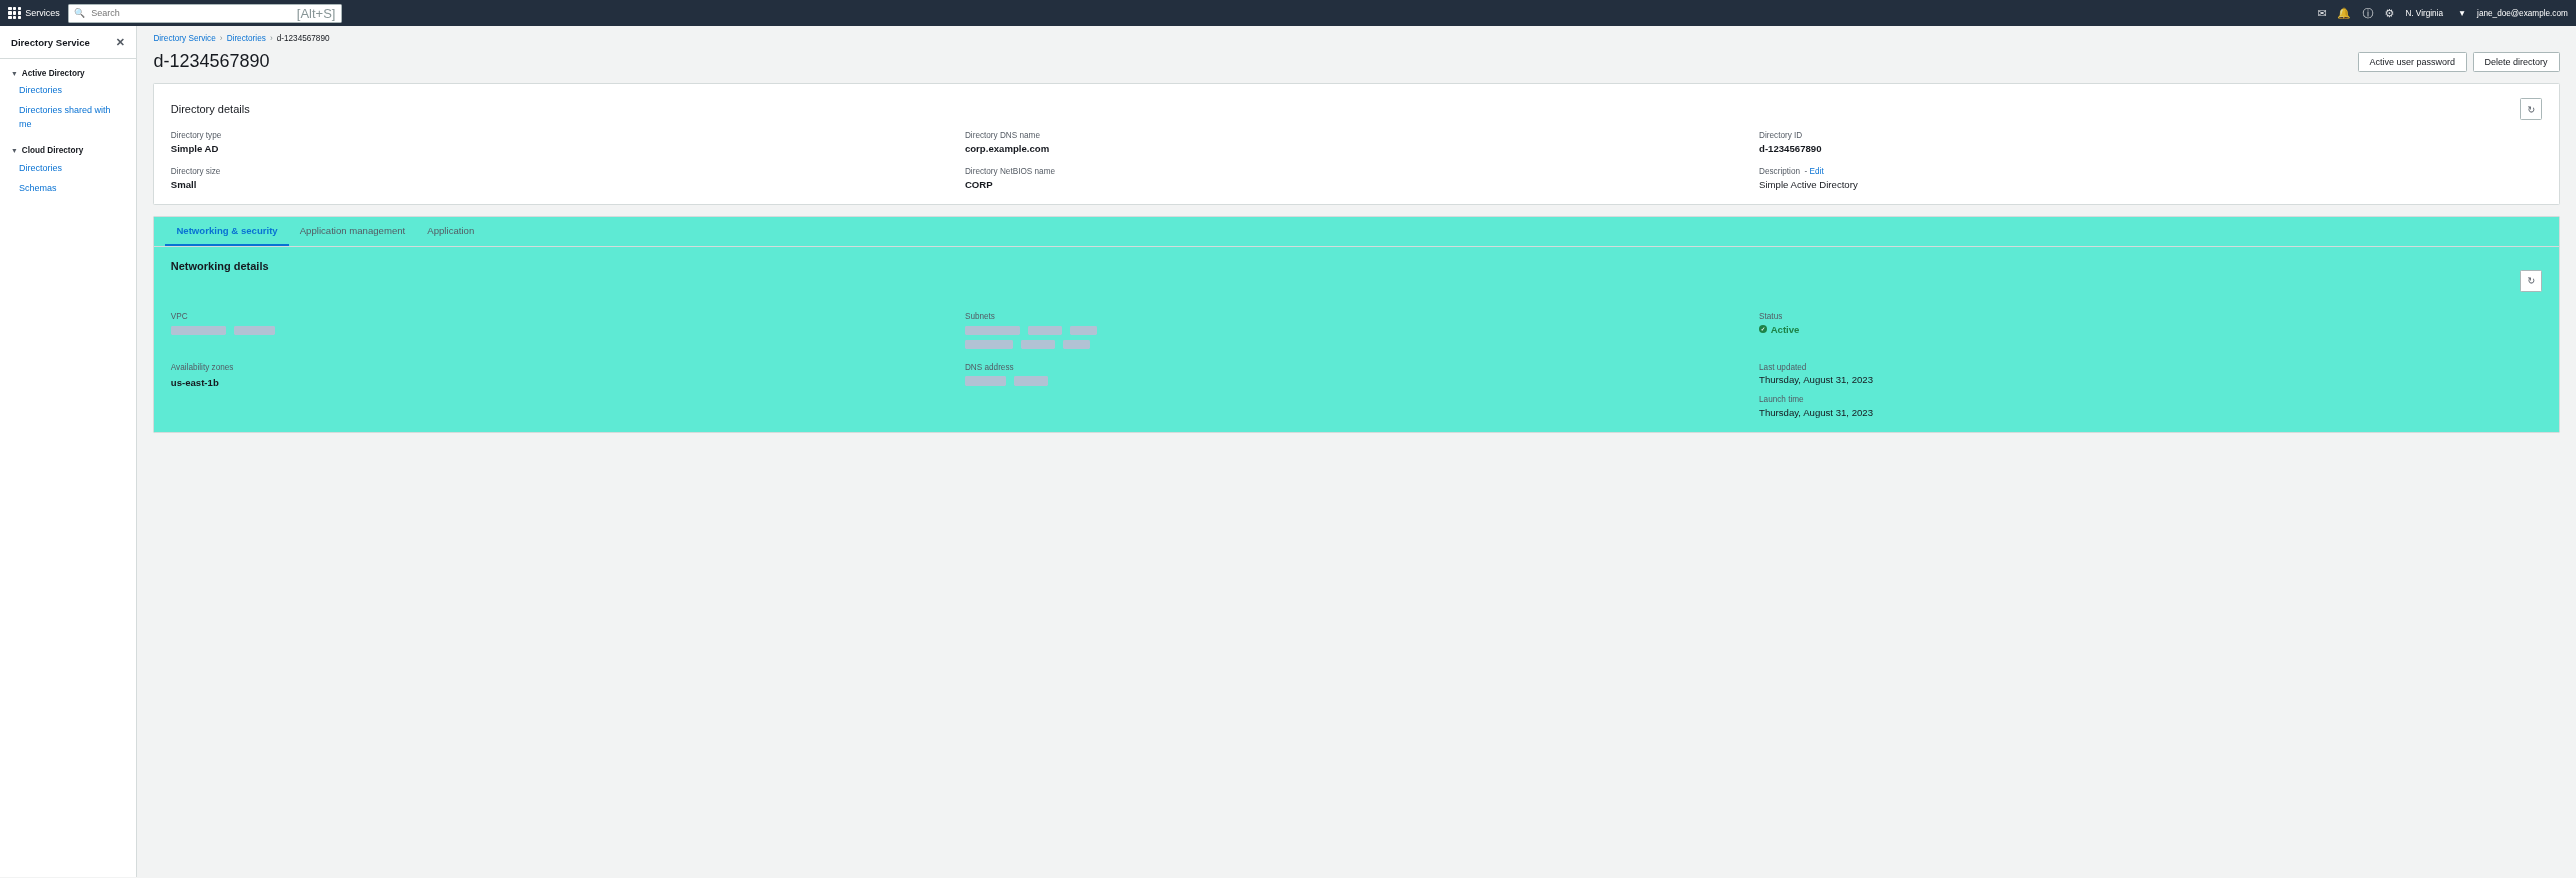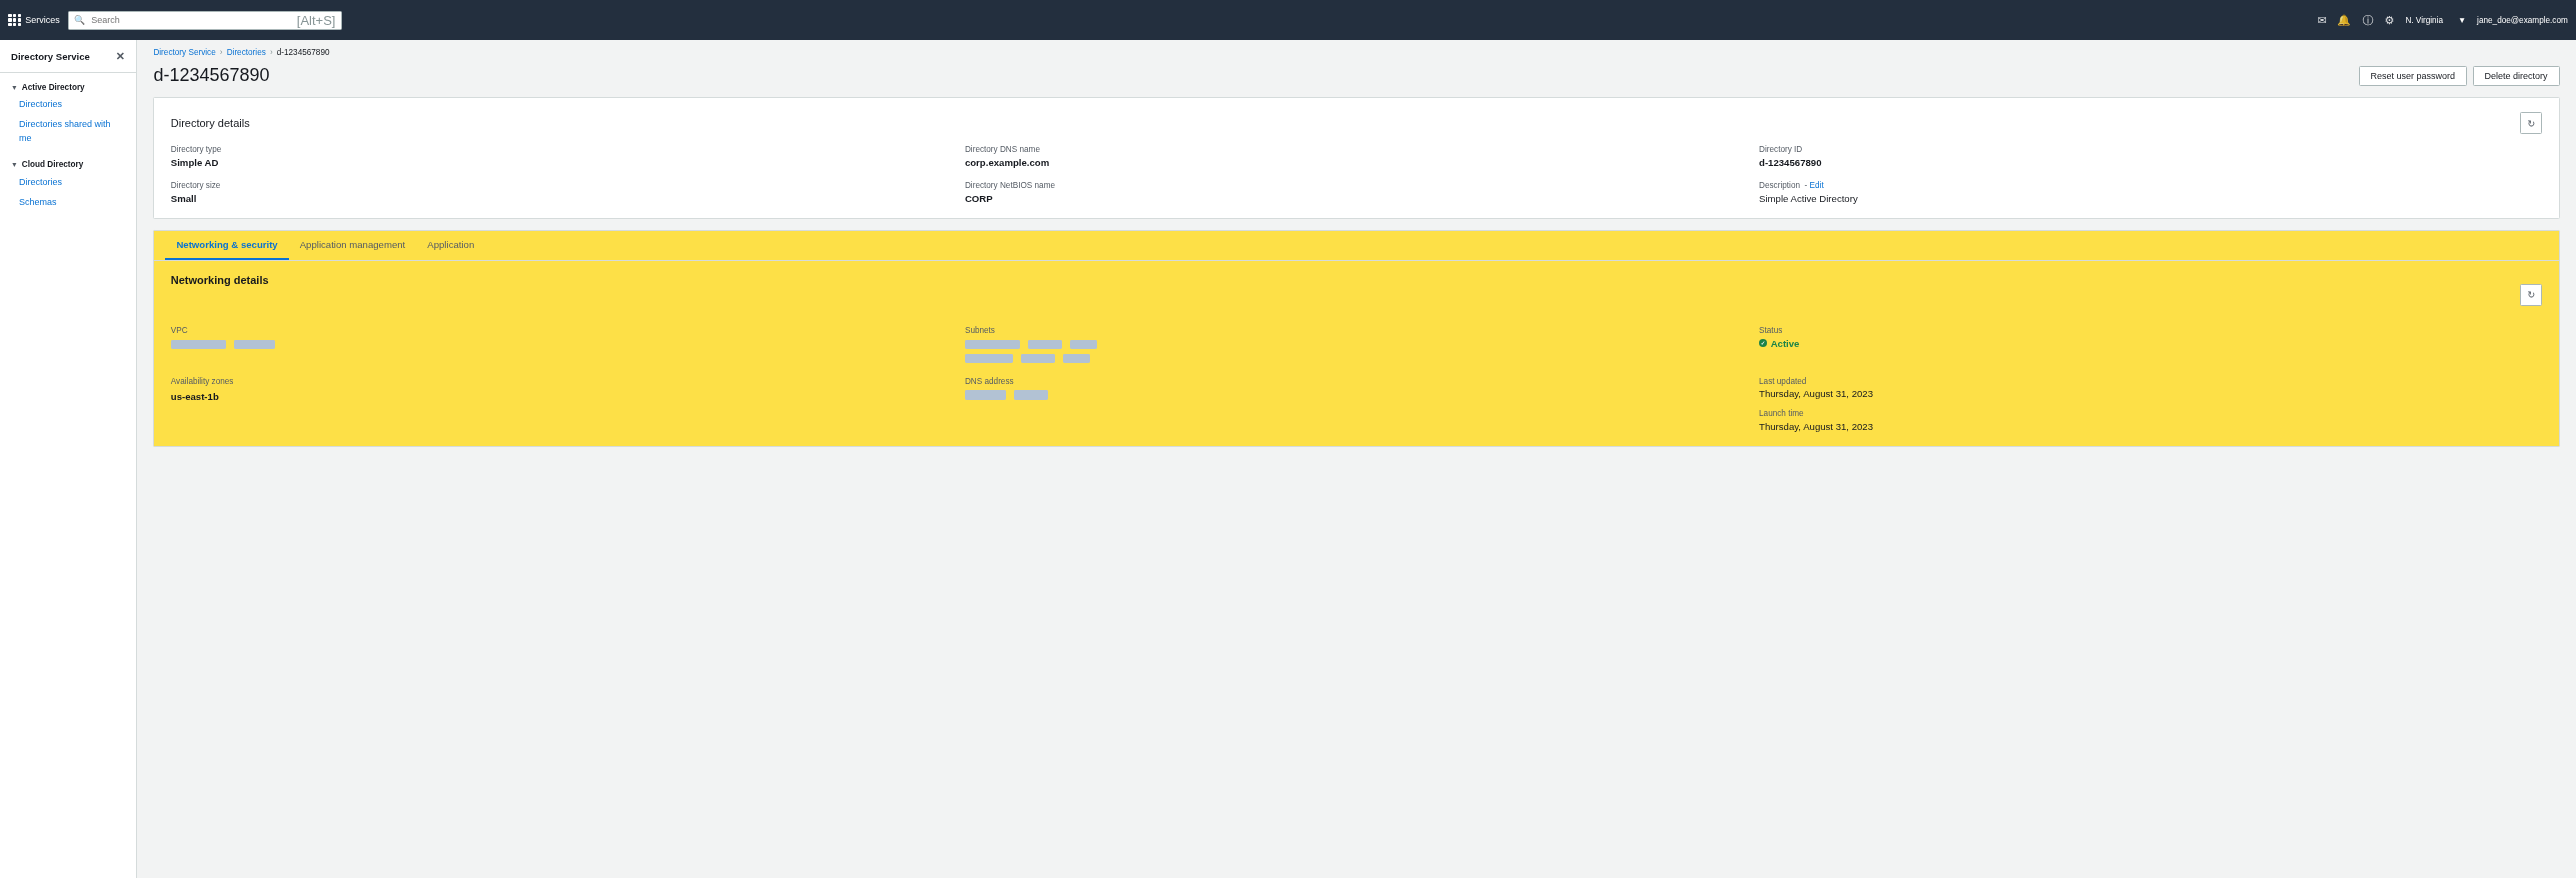--- a/index.html
+++ b/index.html
@@ -4,21 +4,21 @@
   <style>
     * { box-sizing: border-box; margin: 0; padding: 0; }
     body { font-family: -apple-system, BlinkMacSystemFont, 'Segoe UI', Arial, sans-serif; font-size: 9.6px; background: #f2f3f3; color: #16191f; }
 
     
     .top-nav {
       display: flex;
       align-items: center;
       background: #232f3e;
       color: #fff;
-      height: 40px;
+      height: 26px;
       padding: 0 8.2px;
       gap: 8.2px;
     }
     .top-nav-services {
       display: flex;
       align-items: center;
       gap: 4.1px;
       font-size: 9px;
       cursor: pointer;
     }
@@ -243,21 +243,21 @@
     .edit-link {
       color: #0972d3;
       text-decoration: none;
       font-weight: 400;
       cursor: pointer;
     }
 
     
     .tabs-container {
       margin: 0 16.4px;
-      background: #fde047;
+      background: #5eead4;
       border: 0.7px solid #d5dbdb;
       border-radius: 1.4px;
     }
     .tabs-header {
       display: flex;
       border-bottom: 0.7px solid #d5dbdb;
       padding: 0 11px;
     }
     .tab {
       padding: 8.2px 11px;
@@ -404,21 +404,21 @@
       <a>Directory Service</a>
       <span class="breadcrumb-sep">›</span>
       <a>Directories</a>
       <span class="breadcrumb-sep">›</span>
       <span class="breadcrumb-current">d-1234567890</span>
     </div>
 
     <div class="page-header">
       <h1 class="page-title">d-1234567890</h1>
       <div class="page-actions">
-        <button class="btn btn-default">Reset user password</button>
+        <button class="btn btn-default">Active user password</button>
         <button class="btn btn-default">Delete directory</button>
       </div>
     </div>
 
     <div class="card">
       <div class="card-header">
         <span class="card-title">Directory details</span>
         <button class="refresh-btn">↻</button>
       </div>
       <div class="details-grid">

